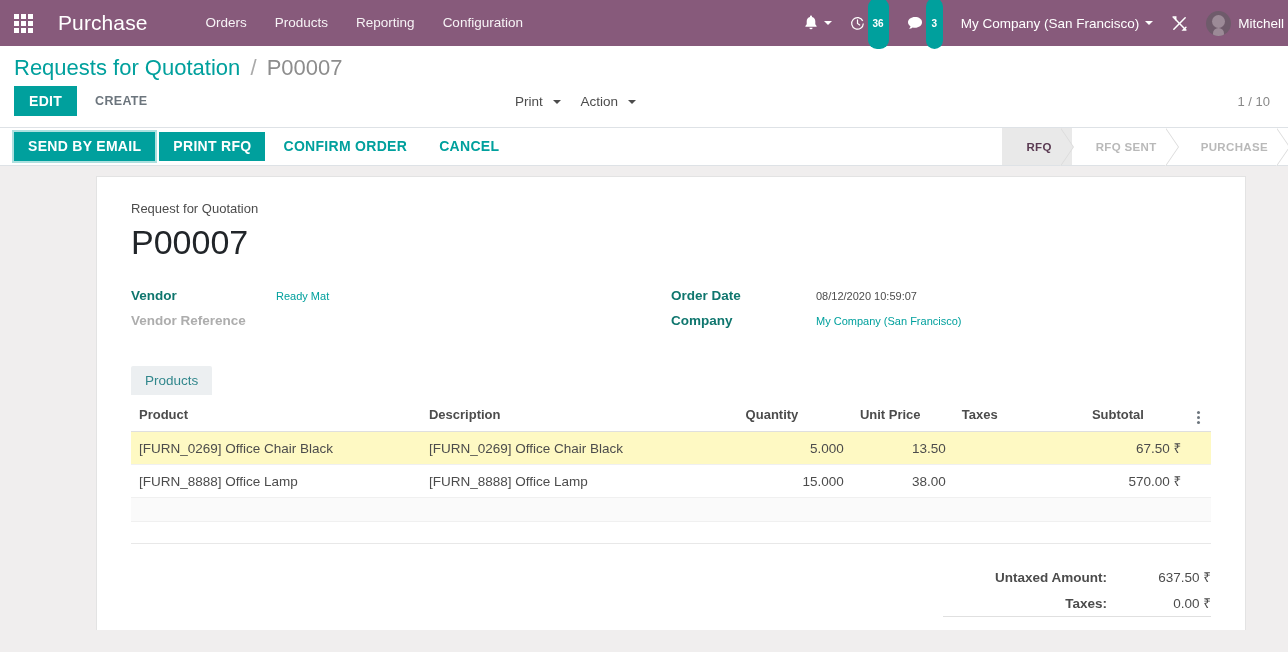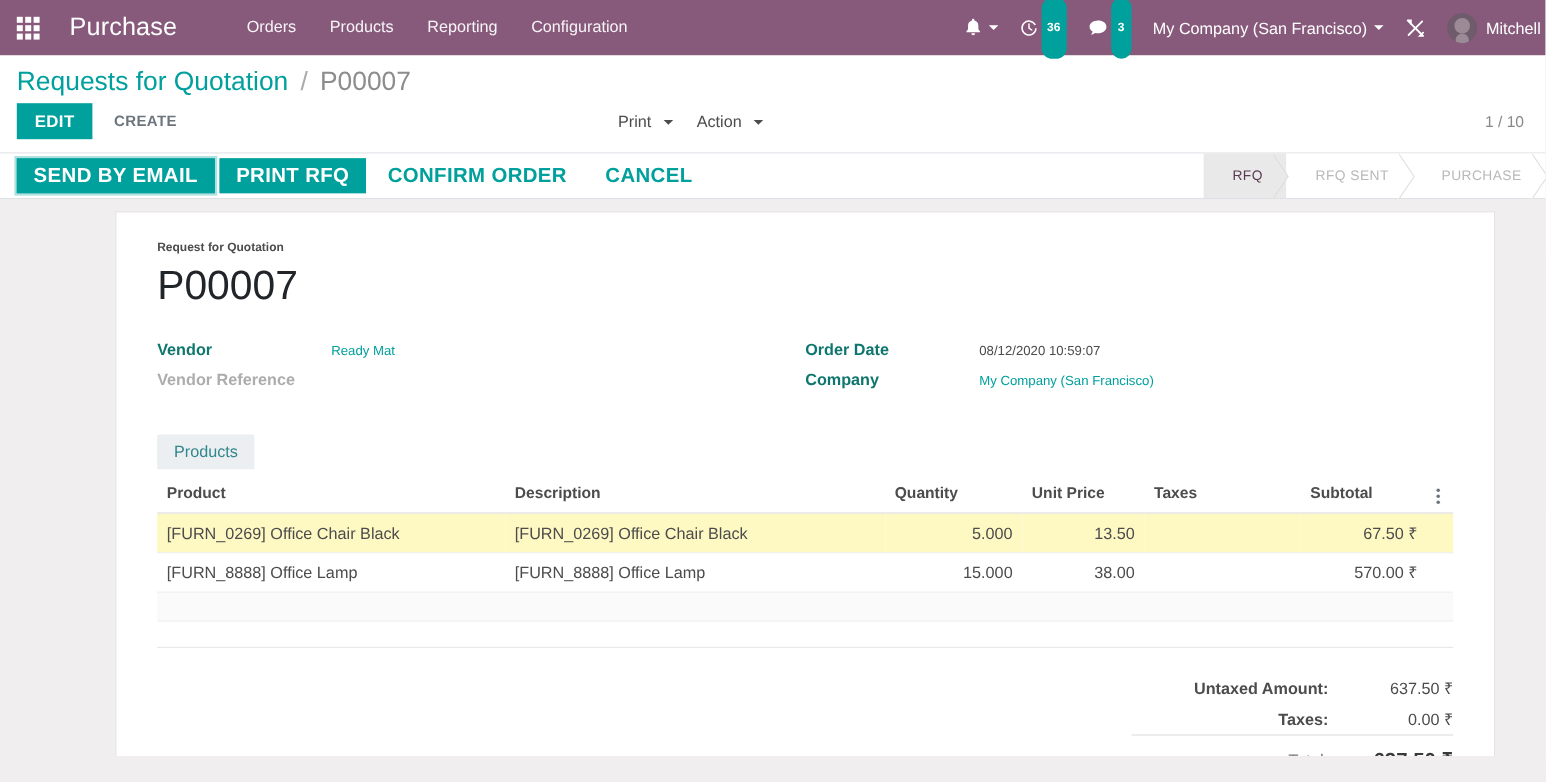--- a/index.html
+++ b/index.html
@@ -178,21 +178,21 @@
   .statusbar-row {
     background: #ffffff;
     border-bottom: 1px solid #dee2e6;
     height: 38px;
     display: flex;
     align-items: stretch;
     position: relative;
   }
   .sb-buttons { display: flex; align-items: center; padding-left: 14px; }
   .sb-btn {
-    font-size: 17px;
+    font-size: 14px;
     font-weight: bold;
     letter-spacing: 0.3px;
     text-transform: uppercase;
     padding: 6px 13px;
     margin-right: 4px;
     cursor: pointer;
     border: 1px solid transparent;
     background: transparent;
     color: #00A09D;
     line-height: 15px;
@@ -211,21 +211,21 @@
     right: 0; top: 0; bottom: 0;
     display: flex;
     align-items: stretch;
   }
   .st-item {
     position: relative;
     display: flex;
     align-items: center;
     padding: 0 20px 0 24px;
     font-size: 11.5px;
-    font-weight: normal;
+    font-weight: bold;
     letter-spacing: 0.35px;
     text-transform: uppercase;
     color: #b9b9b9;
     background: #ffffff;
     white-space: nowrap;
   }
   .st-item.active { background: #e9e9e9; color: #5a3a52; }
   .st-item::after {
     content: "";
     position: absolute;
@@ -259,22 +259,22 @@
   .sheet-wrap {
     width: 1150px;
     margin: 0 auto 0 96px;
     background: #ffffff;
     border: 1px solid #e3e3e3;
     border-bottom: none;
     min-height: 454px;
     padding: 24px 34px 0 34px;
   }
   .form-title-label {
-    font-size: 10px;
-    font-weight: bold;
+    font-size: 13px;
+    font-weight: normal;
     color: #4c4c4c;
     margin-bottom: 2px;
   }
   .form-title {
     font-size: 34px;
     font-weight: 400;
     color: #212529;
     line-height: 48px;
     margin-bottom: 22px;
   }

